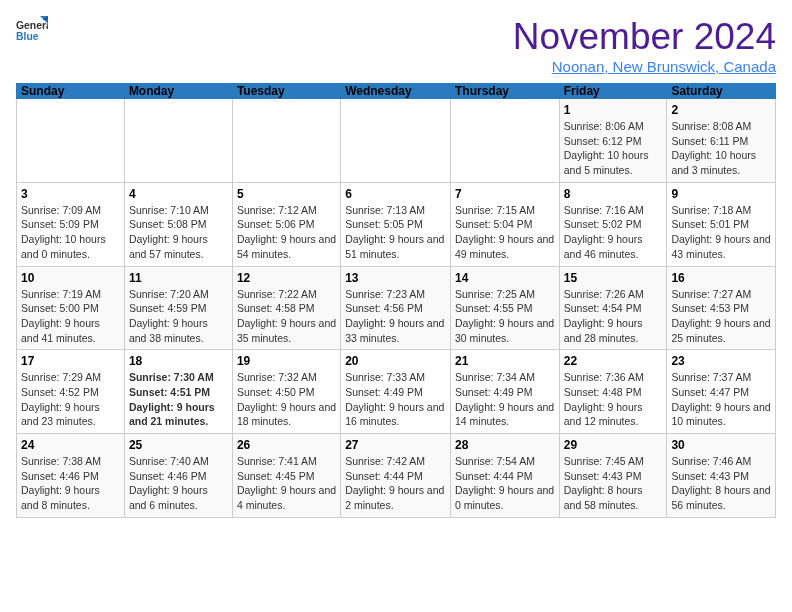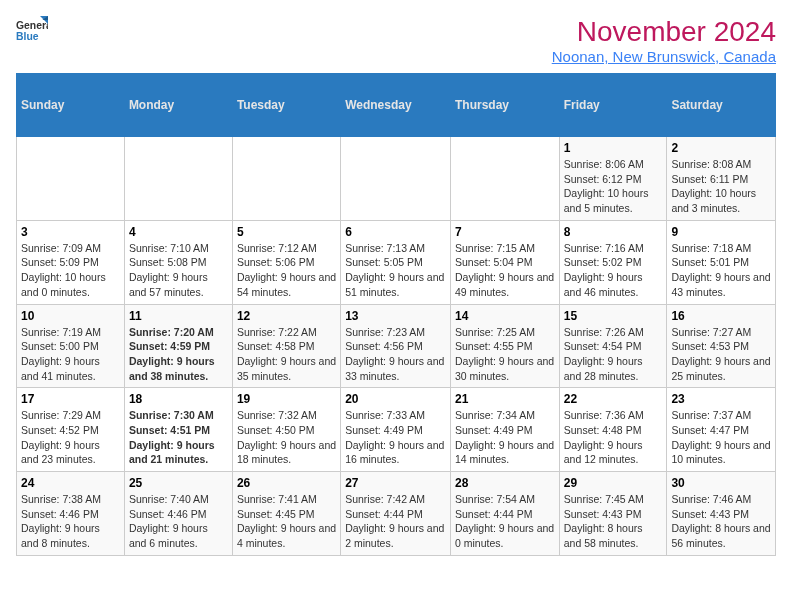--- a/index.html
+++ b/index.html
@@ -22,38 +22,38 @@
       gap: 4px;
     }
     .logo-icon {
       width: 32px;
       height: 28px;
     }
     .title-area {
       text-align: right;
     }
     .month-title {
-      font-size: 28px;
+      font-size: 37px;
       font-weight: normal;
-      color: #be185d;
+      color: #4c1d95;
     }
     .location-title {
       font-size: 15px;
       color: #3b82f6;
       text-decoration: underline;
     }
     table {
       width: 100%;
       border-collapse: collapse;
       font-size: 11px;
     }
     thead tr th {
       background: #2a7abf;
-      color: #e5e5e5;
-      padding: 24px 4px;
+      color: #000000;
+      padding: 0 4px;
       text-align: left;
       font-size: 12px;
       font-weight: bold;
       border: 1px solid #2a7abf;
     }
     tbody tr td {
       border: 1px solid #ccc;
       vertical-align: top;
       padding: 4px;
       width: 113px;
@@ -174,21 +174,21 @@
       </tr>
       <tr>
         <td>
           <span class="day-number">10</span>
           <div class="day-info" style="white-space: pre-line;">Sunrise: 7:19 AM
 Sunset: 5:00 PM
 Daylight: 9 hours and 41 minutes.</div>
         </td>
         <td>
           <span class="day-number">11</span>
-          <div class="day-info" style="white-space: pre-line; font-weight: bold;">Sunrise: 7:20 AM
+          <div class="day-info" style="white-space: pre-line;">Sunrise: 7:20 AM
 Sunset: 4:59 PM
 Daylight: 9 hours and 38 minutes.</div>
         </td>
         <td>
           <span class="day-number">12</span>
           <div class="day-info" style="white-space: pre-line;">Sunrise: 7:22 AM
 Sunset: 4:58 PM
 Daylight: 9 hours and 35 minutes.</div>
         </td>
         <td>

